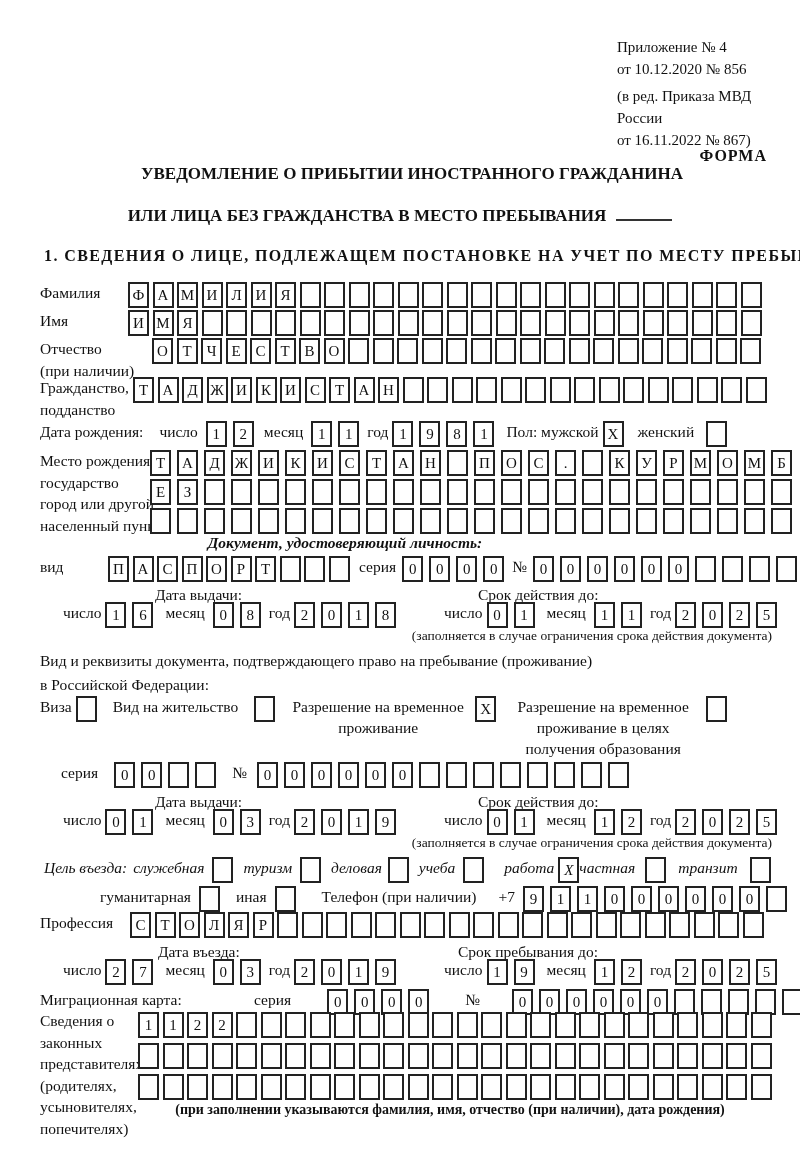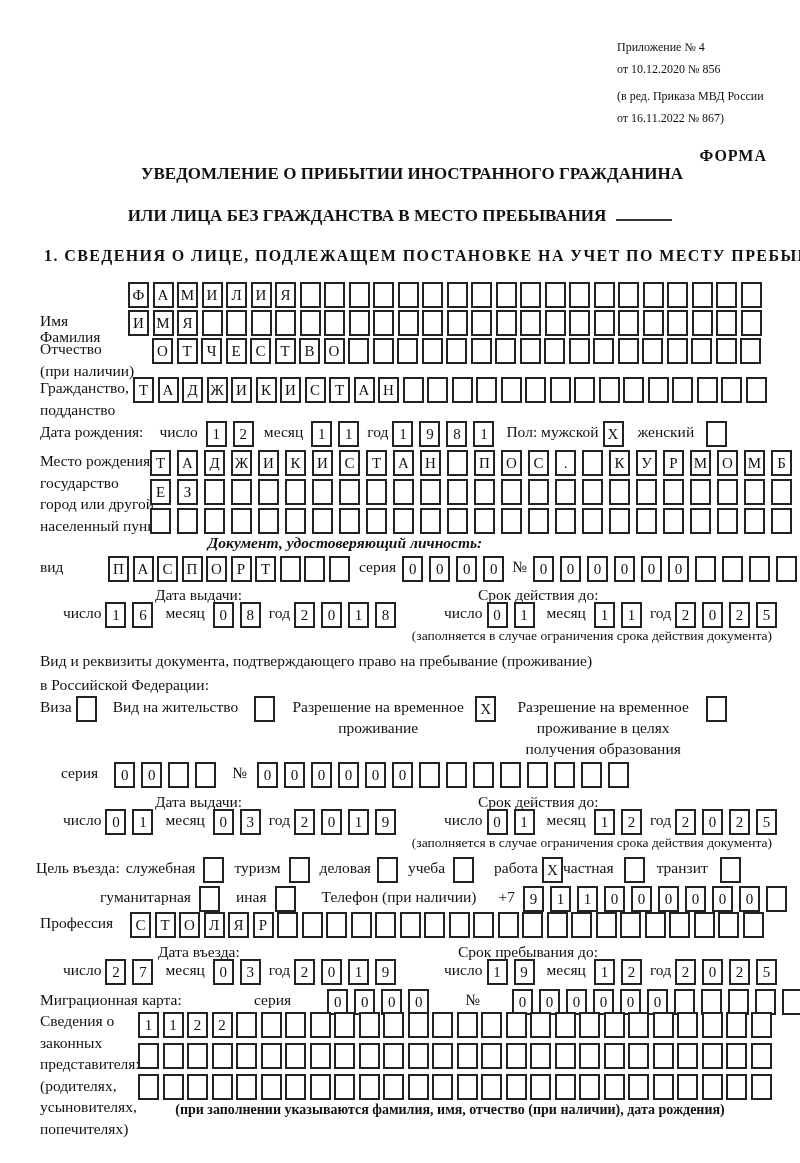--- a/index.html
+++ b/index.html
@@ -2,21 +2,21 @@
 <html><head>
 <meta charset="utf-8">
 <style>
   html,body{margin:0;padding:0;background:#ffffff;}
   .page{position:relative;width:800px;height:1163px;background:#ffffff;
         font-family:"Liberation Serif","DejaVu Serif",serif;color:#111;overflow:hidden;}
   .abs{position:absolute;}
   .row{position:absolute;display:flex;align-items:flex-start;}
   .lbl{font-size:15.5px;line-height:21px;white-space:nowrap;}
   .lblblock{font-size:15.5px;line-height:21.5px;white-space:nowrap;}
-  .annex{font-size:12px;line-height:22px;}
+  .annex{font-size:15px;line-height:22px;}
   .annex .amend{margin-top:5px;}
   .forma{font-weight:bold;font-size:16px;letter-spacing:1px;}
   .title{left:0;width:100%;text-align:center;font-weight:bold;font-size:17px;white-space:nowrap;}
   .uline{display:inline-block;width:56px;height:15px;border-bottom:2.5px solid #333;margin-left:10px;}
   .section{font-weight:bold;font-size:16px;letter-spacing:1.4px;white-space:nowrap;}
   .doccenter{font-weight:bold;font-size:15.5px;text-align:center;font-style:italic;}
   .note{font-size:13.5px;white-space:nowrap;}
   .cells{display:flex;flex:0 0 auto;}
   .cell{display:inline-flex;flex:0 0 auto;align-items:center;justify-content:center;
         width:21px;height:26px;border:2px solid #222;margin-right:3.5px;
@@ -45,21 +45,21 @@
   <div class="abs forma" style="top:147px;right:33px;">ФОРМА</div>
 
   <div class="abs title" style="top:164px;padding-left:12px;">УВЕДОМЛЕНИЕ О ПРИБЫТИИ ИНОСТРАННОГО ГРАЖДАНИНА</div>
   <div class="abs title" style="top:204px;">
     <span>ИЛИ ЛИЦА БЕЗ ГРАЖДАНСТВА В МЕСТО ПРЕБЫВАНИЯ</span><span class="uline"></span>
   </div>
 
   <div class="abs section" style="top:247px;left:44px;">1. СВЕДЕНИЯ О ЛИЦЕ, ПОДЛЕЖАЩЕМ ПОСТАНОВКЕ НА УЧЕТ ПО МЕСТУ ПРЕБЫВАНИЯ</div>
 
   <div class="row" style="top:282px;left:40px;">
-    <span class="lbl" style="flex:0 0 88px;margin-top:44px;">Фамилия</span>
+    <span class="lbl" style="flex:0 0 88px;">Фамилия</span>
     <span class="cells">
         <span class="cell">Ф</span>
         <span class="cell">А</span>
         <span class="cell">М</span>
         <span class="cell">И</span>
         <span class="cell">Л</span>
         <span class="cell">И</span>
         <span class="cell">Я</span>
         <span class="cell"></span>
         <span class="cell"></span>
@@ -461,21 +461,21 @@
     <span class="cells sp" style="margin-left:4px;">
         <span class="cell">2</span>
         <span class="cell">0</span>
         <span class="cell">2</span>
         <span class="cell">5</span>
       </span>
   </div>
 
   <div class="abs note" style="top:835px;right:28px;">(заполняется в случае ограничения срока действия документа)</div>
 
-  <div class="row" style="top:857px;left:36px;">
+  <div class="row" style="top:857px;left:44px;font-style:italic;">
     <span class="lbl">Цель въезда:</span>
     <span class="lbl" style="margin-left:6px;">служебная</span>
     <span class="cb" style="margin-left:8px;"></span>
     <span class="lbl" style="margin-left:10px;">туризм</span>
     <span class="cb" style="margin-left:8px;"></span>
     <span class="lbl" style="margin-left:10px;">деловая</span>
     <span class="cb" style="margin-left:6px;"></span>
     <span class="lbl" style="margin-left:10px;">учеба</span>
     <span class="cb" style="margin-left:8px;"></span>
     <span class="lbl" style="margin-left:20px;">работа</span>

